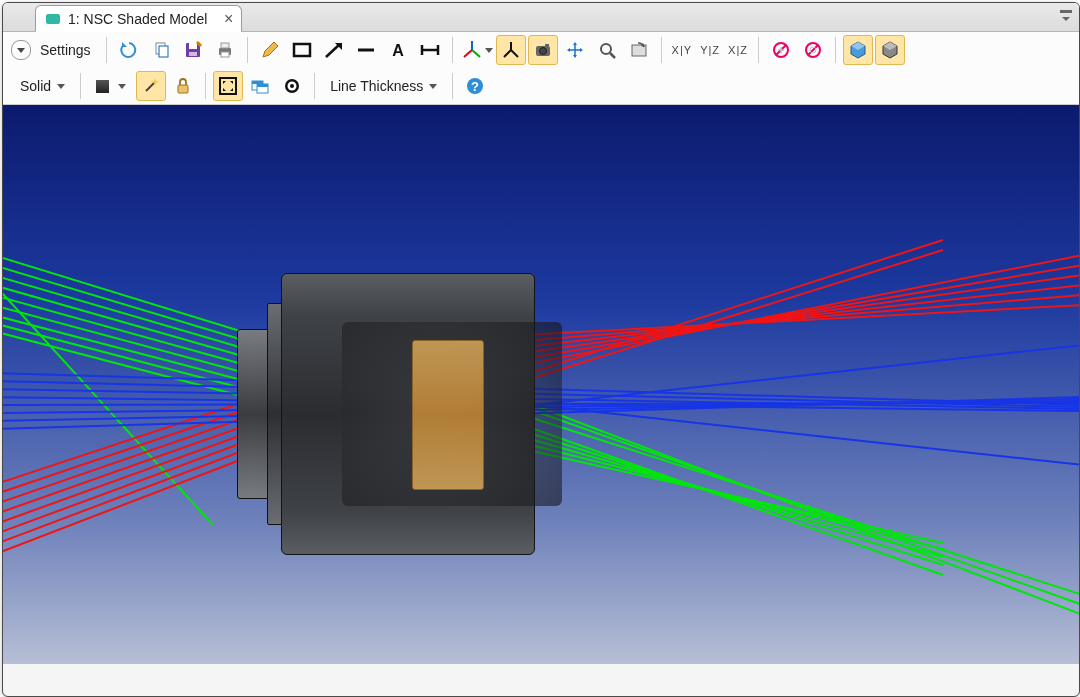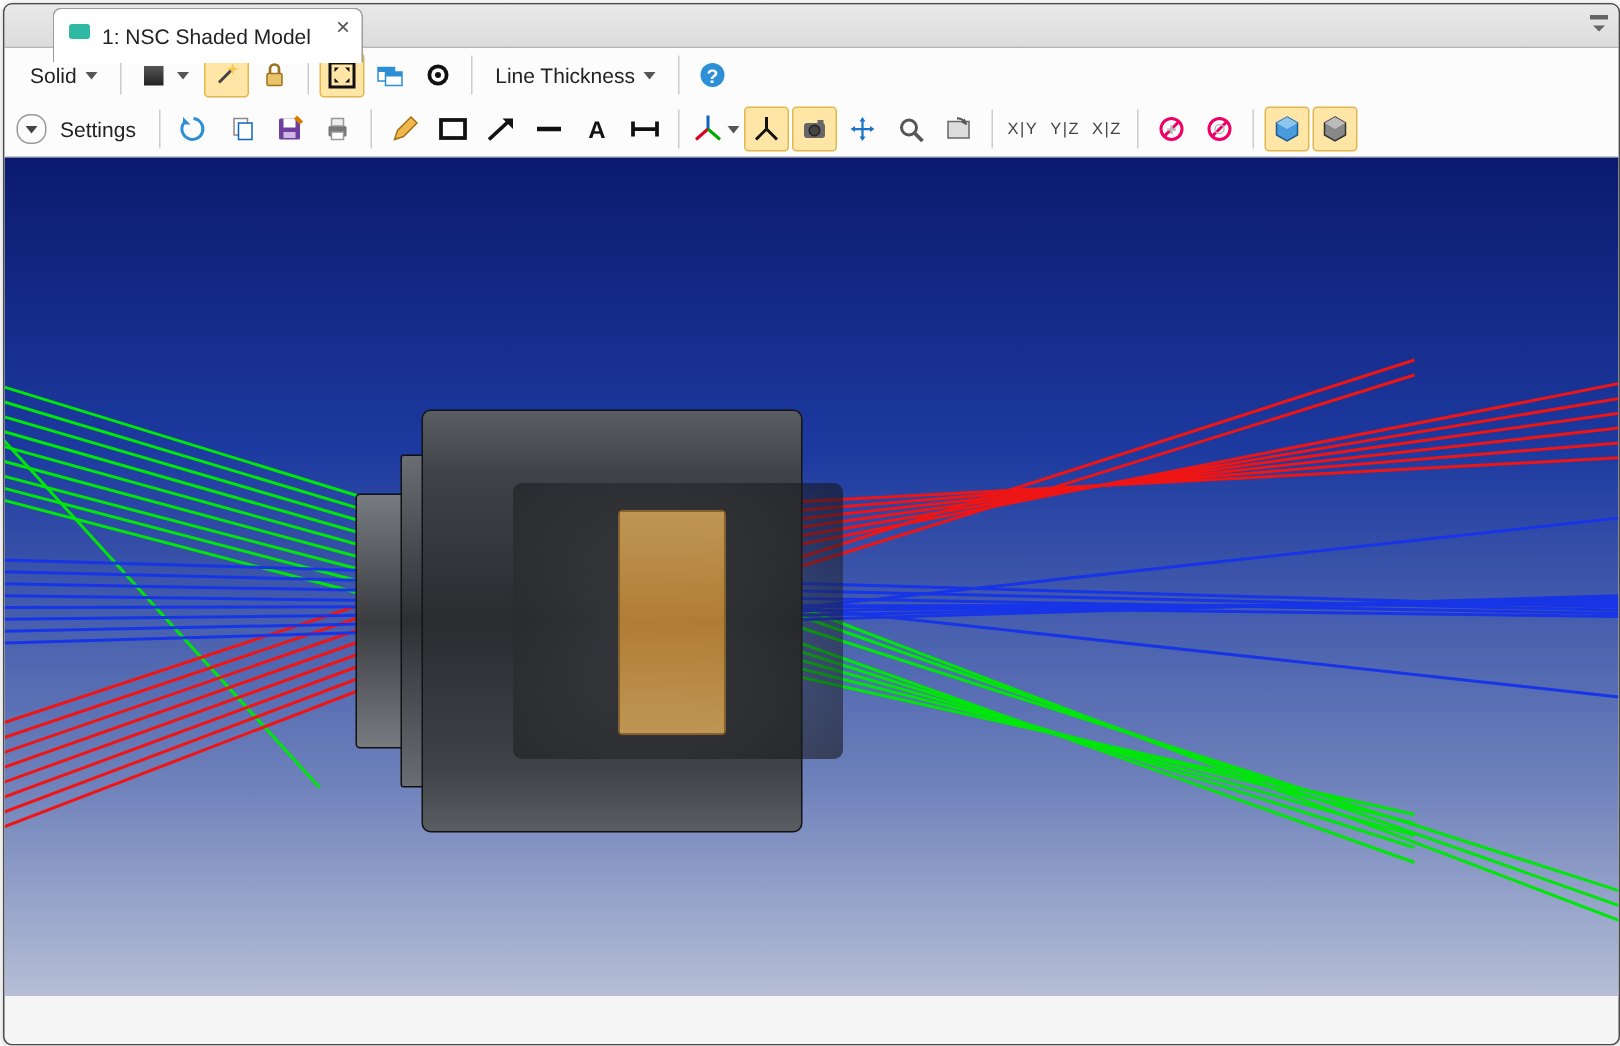--- a/index.html
+++ b/index.html
@@ -1,18 +1,18 @@
 <!DOCTYPE html>
 <html><head>
 <meta charset="utf-8">
 <style>
 html,body{margin:0;padding:0;width:1080px;height:697px;font-family:"Segoe UI",Arial,sans-serif;font-size:14px;color:#222;background:#fff;overflow:hidden}
 .window{position:relative;width:1076px;height:693px;margin:2px;border:1px solid #4a4a4a;border-radius:6px;background:#f5f5f5;box-shadow:0 1px 4px rgba(0,0,0,.25);overflow:hidden}
 .tabstrip{position:relative;height:28px;background:linear-gradient(#e9e9e9,#dcdcdc);border-bottom:1px solid #b5b5b5}
-.tab{position:absolute;left:32px;top:2px;height:25px;padding:10px 34px 0 10px;background:#fff;border:1px solid #9c9c9c;border-bottom:1px solid #fff;border-radius:6px 6px 0 0;display:flex;gap:8px;font-size:14px}
+.tab{position:absolute;left:32px;top:2px;height:25px;padding:0 34px 0 10px;background:#fff;border:1px solid #9c9c9c;border-bottom:1px solid #fff;border-radius:6px 6px 0 0;display:flex;align-items:center;gap:8px;font-size:14px}
 .tab .glyph{width:14px;height:10px;border-radius:2px;background:#2fb8a3;display:inline-block}
 .tab .close{position:absolute;right:8px;top:4px;font-size:16px;color:#555;cursor:pointer}
 .dropgrip{position:absolute;right:6px;top:6px;color:#555}
 .toolbar{background:#fcfcfc;border-bottom:1px solid #ccc}
 .row{display:flex;align-items:center;height:36px;padding:0 8px;gap:0}
 .sep{width:1px;height:26px;background:#ccc;margin:0 6px}
 .btn{min-width:28px;height:28px;margin:0 1px;border:1px solid transparent;border-radius:3px;display:inline-flex;align-items:center;justify-content:center;cursor:pointer;color:#333}
 .btn.active{background:#ffe6a6;border-color:#e0b84e}
 .btn.dim{color:#aaa}
 .btn svg{display:block}
@@ -44,20 +44,174 @@
     <span class="dropgrip">
       <svg width="14" height="14">
           <rect x="1" y="1" width="12" height="3" fill="#666"></rect>
           <path d="M3 8 L11 8 L7 12 Z" fill="#666"></path>
         </svg>
     </span>
   </div>
 
   <div class="toolbar">
     <div class="row">
+      <span class="chev">
+        <svg width="10" height="10">
+            <path d="M1 3 L9 3 L5 8 Z" fill="#444"></path>
+          </svg>
+      </span>
+      <div class="txtbtn">
+        <span>Settings</span>
+      </div>
+      <div class="sep"></div>
+
+      <div class="btn">
+          <svg width="20" height="20">
+            <path d="M10 3 A7 7 0 1 1 3.5 6" fill="none" stroke="#2d8fd6" stroke-width="2"></path>
+            <path d="M3 2 L3 7 L8 7 Z" fill="#2d8fd6"></path>
+          </svg>
+        </div>
+      <div class="btn">
+          <svg width="20" height="20">
+            <rect x="5" y="3" width="9" height="11" fill="#fff" stroke="#888"></rect>
+            <rect x="8" y="6" width="9" height="11" fill="#fff" stroke="#0b65c2"></rect>
+          </svg>
+        </div>
+      <div class="btn">
+          <svg width="20" height="20">
+            <rect x="3" y="3" width="14" height="14" rx="1" fill="#6f3fa0"></rect>
+            <rect x="6" y="3" width="8" height="6" fill="#fff"></rect>
+            <rect x="6" y="12" width="8" height="4" fill="#d0b8e6"></rect>
+            <path d="M14 2 L18 6" stroke="#d97a00" stroke-width="3"></path>
+          </svg>
+        </div>
+      <div class="btn">
+          <svg width="20" height="20">
+            <rect x="4" y="8" width="12" height="7" rx="1" fill="#777"></rect>
+            <rect x="6" y="3" width="8" height="5" fill="#eee" stroke="#999"></rect>
+            <rect x="6" y="12" width="8" height="5" fill="#fff" stroke="#999"></rect>
+          </svg>
+        </div>
+      <div class="sep"></div>
+
+      <div class="btn">
+          <svg width="20" height="20">
+            <path d="M3 17 L5 11 L14 2 L18 6 L9 15 Z" fill="#f0b94e" stroke="#a86f12"></path>
+          </svg>
+        </div>
+      <div class="btn">
+          <svg width="22" height="20">
+            <rect x="3" y="4" width="16" height="12" fill="none" stroke="#111" stroke-width="2.5"></rect>
+          </svg>
+        </div>
+      <div class="btn">
+          <svg width="22" height="20">
+            <line x1="3" y1="17" x2="17" y2="4" stroke="#111" stroke-width="2.5"></line>
+            <path d="M12 3 L19 3 L19 10 Z" fill="#111"></path>
+          </svg>
+        </div>
+      <div class="btn">
+          <svg width="22" height="20">
+            <line x1="3" y1="10" x2="19" y2="10" stroke="#111" stroke-width="3"></line>
+          </svg>
+        </div>
+      <div class="btn">
+          <svg width="20" height="20">
+            <text x="10" y="16" text-anchor="middle" font-size="16" font-weight="700" fill="#111">A</text>
+          </svg>
+        </div>
+      <div class="btn">
+          <svg width="24" height="20">
+            <line x1="4" y1="10" x2="20" y2="10" stroke="#111" stroke-width="2.5"></line>
+            <line x1="4" y1="5" x2="4" y2="15" stroke="#111" stroke-width="2.5"></line>
+            <line x1="20" y1="5" x2="20" y2="15" stroke="#111" stroke-width="2.5"></line>
+          </svg>
+        </div>
+      <div class="sep"></div>
+
+      <div class="btn">
+          <svg width="22" height="22">
+            <line x1="11" y1="11" x2="11" y2="2" stroke="#0b65c2" stroke-width="2"></line>
+            <line x1="11" y1="11" x2="3" y2="18" stroke="#d02" stroke-width="2"></line>
+            <line x1="11" y1="11" x2="19" y2="18" stroke="#0a0" stroke-width="2"></line>
+          </svg>
+          <span class="caret" style="margin-left:2px"></span>
+        </div>
+      <div class="btn active">
+          <svg width="20" height="20">
+            <line x1="10" y1="10" x2="10" y2="2" stroke="#111" stroke-width="2"></line>
+            <line x1="10" y1="10" x2="3" y2="17" stroke="#111" stroke-width="2"></line>
+            <line x1="10" y1="10" x2="17" y2="17" stroke="#111" stroke-width="2"></line>
+          </svg>
+        </div>
+      <div class="btn active">
+          <svg width="20" height="20">
+            <rect x="3" y="6" width="14" height="10" rx="2" fill="#666"></rect>
+            <circle cx="10" cy="11" r="3.5" fill="#444" stroke="#222"></circle>
+            <rect x="12" y="4" width="4" height="3" fill="#666"></rect>
+          </svg>
+        </div>
+      <div class="btn">
+          <svg width="20" height="20">
+            <path d="M10 2 L12 5 L8 5 Z M10 18 L12 15 L8 15 Z M2 10 L5 8 L5 12 Z M18 10 L15 8 L15 12 Z" fill="#1b73c7"></path>
+            <line x1="10" y1="4" x2="10" y2="16" stroke="#1b73c7" stroke-width="1.5"></line>
+            <line x1="4" y1="10" x2="16" y2="10" stroke="#1b73c7" stroke-width="1.5"></line>
+          </svg>
+        </div>
+      <div class="btn">
+          <svg width="20" height="20">
+            <circle cx="9" cy="9" r="5" fill="none" stroke="#555" stroke-width="2"></circle>
+            <line x1="13" y1="13" x2="18" y2="18" stroke="#555" stroke-width="2.5"></line>
+          </svg>
+        </div>
+      <div class="btn">
+          <svg width="20" height="20">
+            <rect x="3" y="5" width="14" height="11" fill="#ddd" stroke="#666"></rect>
+            <path d="M9 3 A6 6 0 0 1 15 7" fill="none" stroke="#555" stroke-width="1.5"></path>
+            <path d="M14 3 L16 7 L12 6 Z" fill="#555"></path>
+          </svg>
+        </div>
+      <div class="sep"></div>
+
+      <span class="axlbl">X|Y</span>
+      <span class="axlbl">Y|Z</span>
+      <span class="axlbl">X|Z</span>
+      <div class="sep"></div>
+
+      <div class="btn dim">
+          <svg width="20" height="20">
+            <circle cx="10" cy="10" r="7" fill="none" stroke="#e06" stroke-width="2"></circle>
+            <line x1="5" y1="15" x2="15" y2="5" stroke="#e06" stroke-width="2"></line>
+            <text x="10" y="13" text-anchor="middle" font-size="8" fill="#bbb">✚</text>
+          </svg>
+        </div>
+      <div class="btn dim">
+          <svg width="20" height="20">
+            <circle cx="10" cy="10" r="7" fill="none" stroke="#e06" stroke-width="2"></circle>
+            <line x1="5" y1="15" x2="15" y2="5" stroke="#e06" stroke-width="2"></line>
+            <circle cx="10" cy="10" r="3" fill="none" stroke="#bbb"></circle>
+          </svg>
+        </div>
+      <div class="sep"></div>
+
+      <div class="btn active">
+          <svg width="20" height="20">
+            <path d="M10 2 L17 6 L17 14 L10 18 L3 14 L3 6 Z" fill="#4a9bdc" stroke="#1e5a93"></path>
+            <path d="M10 2 L17 6 L10 10 L3 6 Z" fill="#8fc6ee"></path>
+          </svg>
+        </div>
+      <div class="btn active">
+          <svg width="20" height="20">
+            <path d="M10 2 L17 6 L17 14 L10 18 L3 14 L3 6 Z" fill="#888" stroke="#333"></path>
+            <path d="M10 2 L17 6 L10 10 L3 6 Z" fill="#bbb"></path>
+          </svg>
+        </div>
+    </div>
+
+    <div class="row">
       <div class="txtbtn">
         <span>Solid</span>
         <span class="caret"></span>
       </div>
       <div class="sep"></div>
 
       <div class="txtbtn">
         <span class="sbx"></span>
         <span class="caret"></span>
       </div>
@@ -102,174 +256,20 @@
       <div class="txtbtn">
         <span>Line Thickness</span>
         <span class="caret"></span>
       </div>
       <div class="sep"></div>
 
       <div class="btn">
           <svg width="20" height="20">
             <circle cx="10" cy="10" r="8" fill="#2d8fd6"></circle>
             <text x="10" y="15" text-anchor="middle" font-size="13" font-weight="700" fill="#fff">?</text>
-          </svg>
-        </div>
-    </div>
-
-    <div class="row">
-      <span class="chev">
-        <svg width="10" height="10">
-            <path d="M1 3 L9 3 L5 8 Z" fill="#444"></path>
-          </svg>
-      </span>
-      <div class="txtbtn">
-        <span>Settings</span>
-      </div>
-      <div class="sep"></div>
-
-      <div class="btn">
-          <svg width="20" height="20">
-            <path d="M10 3 A7 7 0 1 1 3.5 6" fill="none" stroke="#2d8fd6" stroke-width="2"></path>
-            <path d="M3 2 L3 7 L8 7 Z" fill="#2d8fd6"></path>
-          </svg>
-        </div>
-      <div class="btn">
-          <svg width="20" height="20">
-            <rect x="5" y="3" width="9" height="11" fill="#fff" stroke="#888"></rect>
-            <rect x="8" y="6" width="9" height="11" fill="#fff" stroke="#0b65c2"></rect>
-          </svg>
-        </div>
-      <div class="btn">
-          <svg width="20" height="20">
-            <rect x="3" y="3" width="14" height="14" rx="1" fill="#6f3fa0"></rect>
-            <rect x="6" y="3" width="8" height="6" fill="#fff"></rect>
-            <rect x="6" y="12" width="8" height="4" fill="#d0b8e6"></rect>
-            <path d="M14 2 L18 6" stroke="#d97a00" stroke-width="3"></path>
-          </svg>
-        </div>
-      <div class="btn">
-          <svg width="20" height="20">
-            <rect x="4" y="8" width="12" height="7" rx="1" fill="#777"></rect>
-            <rect x="6" y="3" width="8" height="5" fill="#eee" stroke="#999"></rect>
-            <rect x="6" y="12" width="8" height="5" fill="#fff" stroke="#999"></rect>
-          </svg>
-        </div>
-      <div class="sep"></div>
-
-      <div class="btn">
-          <svg width="20" height="20">
-            <path d="M3 17 L5 11 L14 2 L18 6 L9 15 Z" fill="#f0b94e" stroke="#a86f12"></path>
-          </svg>
-        </div>
-      <div class="btn">
-          <svg width="22" height="20">
-            <rect x="3" y="4" width="16" height="12" fill="none" stroke="#111" stroke-width="2.5"></rect>
-          </svg>
-        </div>
-      <div class="btn">
-          <svg width="22" height="20">
-            <line x1="3" y1="17" x2="17" y2="4" stroke="#111" stroke-width="2.5"></line>
-            <path d="M12 3 L19 3 L19 10 Z" fill="#111"></path>
-          </svg>
-        </div>
-      <div class="btn">
-          <svg width="22" height="20">
-            <line x1="3" y1="10" x2="19" y2="10" stroke="#111" stroke-width="3"></line>
-          </svg>
-        </div>
-      <div class="btn">
-          <svg width="20" height="20">
-            <text x="10" y="16" text-anchor="middle" font-size="16" font-weight="700" fill="#111">A</text>
-          </svg>
-        </div>
-      <div class="btn">
-          <svg width="24" height="20">
-            <line x1="4" y1="10" x2="20" y2="10" stroke="#111" stroke-width="2.5"></line>
-            <line x1="4" y1="5" x2="4" y2="15" stroke="#111" stroke-width="2.5"></line>
-            <line x1="20" y1="5" x2="20" y2="15" stroke="#111" stroke-width="2.5"></line>
-          </svg>
-        </div>
-      <div class="sep"></div>
-
-      <div class="btn">
-          <svg width="22" height="22">
-            <line x1="11" y1="11" x2="11" y2="2" stroke="#0b65c2" stroke-width="2"></line>
-            <line x1="11" y1="11" x2="3" y2="18" stroke="#d02" stroke-width="2"></line>
-            <line x1="11" y1="11" x2="19" y2="18" stroke="#0a0" stroke-width="2"></line>
-          </svg>
-          <span class="caret" style="margin-left:2px"></span>
-        </div>
-      <div class="btn active">
-          <svg width="20" height="20">
-            <line x1="10" y1="10" x2="10" y2="2" stroke="#111" stroke-width="2"></line>
-            <line x1="10" y1="10" x2="3" y2="17" stroke="#111" stroke-width="2"></line>
-            <line x1="10" y1="10" x2="17" y2="17" stroke="#111" stroke-width="2"></line>
-          </svg>
-        </div>
-      <div class="btn active">
-          <svg width="20" height="20">
-            <rect x="3" y="6" width="14" height="10" rx="2" fill="#666"></rect>
-            <circle cx="10" cy="11" r="3.5" fill="#444" stroke="#222"></circle>
-            <rect x="12" y="4" width="4" height="3" fill="#666"></rect>
-          </svg>
-        </div>
-      <div class="btn">
-          <svg width="20" height="20">
-            <path d="M10 2 L12 5 L8 5 Z M10 18 L12 15 L8 15 Z M2 10 L5 8 L5 12 Z M18 10 L15 8 L15 12 Z" fill="#1b73c7"></path>
-            <line x1="10" y1="4" x2="10" y2="16" stroke="#1b73c7" stroke-width="1.5"></line>
-            <line x1="4" y1="10" x2="16" y2="10" stroke="#1b73c7" stroke-width="1.5"></line>
-          </svg>
-        </div>
-      <div class="btn">
-          <svg width="20" height="20">
-            <circle cx="9" cy="9" r="5" fill="none" stroke="#555" stroke-width="2"></circle>
-            <line x1="13" y1="13" x2="18" y2="18" stroke="#555" stroke-width="2.5"></line>
-          </svg>
-        </div>
-      <div class="btn">
-          <svg width="20" height="20">
-            <rect x="3" y="5" width="14" height="11" fill="#ddd" stroke="#666"></rect>
-            <path d="M9 3 A6 6 0 0 1 15 7" fill="none" stroke="#555" stroke-width="1.5"></path>
-            <path d="M14 3 L16 7 L12 6 Z" fill="#555"></path>
-          </svg>
-        </div>
-      <div class="sep"></div>
-
-      <span class="axlbl">X|Y</span>
-      <span class="axlbl">Y|Z</span>
-      <span class="axlbl">X|Z</span>
-      <div class="sep"></div>
-
-      <div class="btn dim">
-          <svg width="20" height="20">
-            <circle cx="10" cy="10" r="7" fill="none" stroke="#e06" stroke-width="2"></circle>
-            <line x1="5" y1="15" x2="15" y2="5" stroke="#e06" stroke-width="2"></line>
-            <text x="10" y="13" text-anchor="middle" font-size="8" fill="#bbb">✚</text>
-          </svg>
-        </div>
-      <div class="btn dim">
-          <svg width="20" height="20">
-            <circle cx="10" cy="10" r="7" fill="none" stroke="#e06" stroke-width="2"></circle>
-            <line x1="5" y1="15" x2="15" y2="5" stroke="#e06" stroke-width="2"></line>
-            <circle cx="10" cy="10" r="3" fill="none" stroke="#bbb"></circle>
-          </svg>
-        </div>
-      <div class="sep"></div>
-
-      <div class="btn active">
-          <svg width="20" height="20">
-            <path d="M10 2 L17 6 L17 14 L10 18 L3 14 L3 6 Z" fill="#4a9bdc" stroke="#1e5a93"></path>
-            <path d="M10 2 L17 6 L10 10 L3 6 Z" fill="#8fc6ee"></path>
-          </svg>
-        </div>
-      <div class="btn active">
-          <svg width="20" height="20">
-            <path d="M10 2 L17 6 L17 14 L10 18 L3 14 L3 6 Z" fill="#888" stroke="#333"></path>
-            <path d="M10 2 L17 6 L10 10 L3 6 Z" fill="#bbb"></path>
           </svg>
         </div>
     </div>
   </div>
 
   <div class="viewport">
     <svg class="rays" viewBox="0 0 1076 559" preserveAspectRatio="none">
 
       <g stroke="#00e60b" stroke-width="2" fill="none">
         <line x1="-10" y1="150" x2="250" y2="230"></line>

